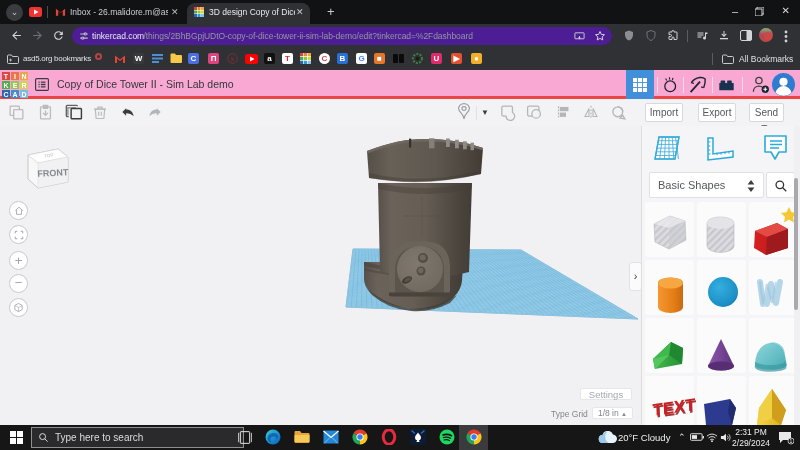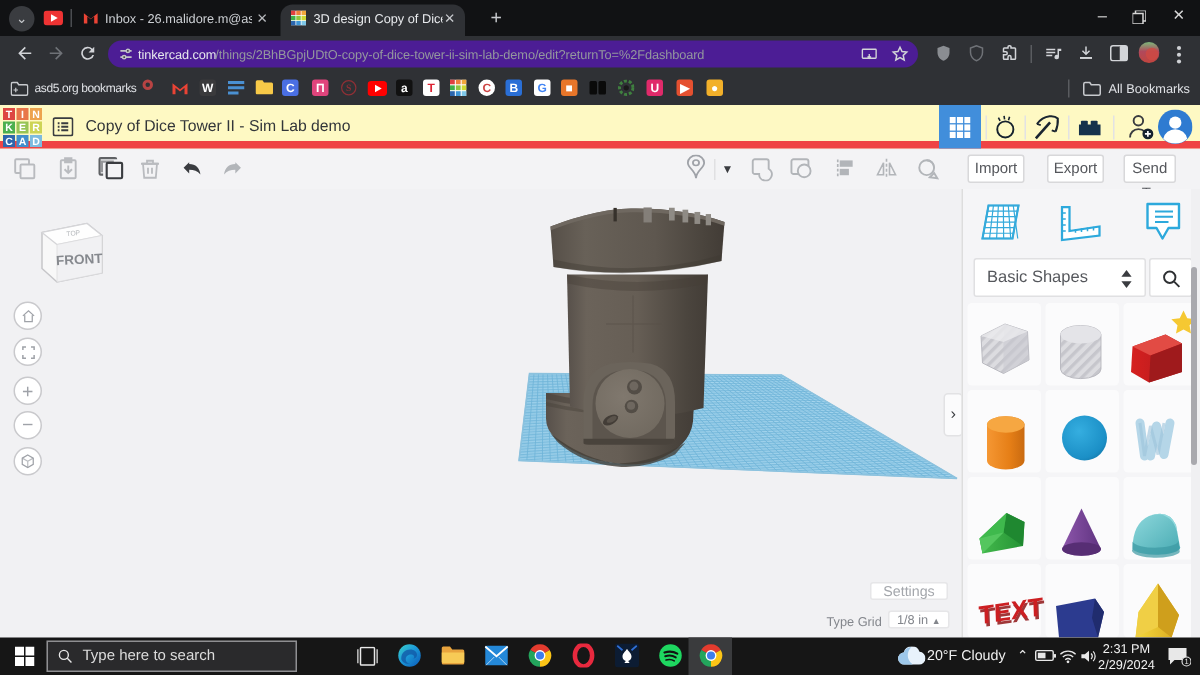--- a/index.html
+++ b/index.html
@@ -7,21 +7,21 @@
 .abs{position:absolute}
 
 #tabstrip{left:0;top:0;width:800px;height:24px;background:#111214}
 #chrometb{left:0;top:24px;width:800px;height:24px;background:#2f3135}
 #bookmarks{left:0;top:48px;width:800px;height:22px;background:#2f3135}
 .tabtxt{color:#cdd0d4;font-size:8.5px;line-height:24px;white-space:nowrap}
 #activetab{left:187px;top:3px;width:123px;height:21px;background:#2f3135;border-radius:8px 8px 0 0}
 #omni{left:72px;top:3px;width:540px;height:18px;background:#4c1d95;border-radius:9px;color:#e8eaed;font-size:9px;line-height:18px}
 .bicon{width:11px;height:11px;border-radius:2px;position:absolute;top:5px;font-size:8px;font-weight:bold;line-height:11px;text-align:center;color:#fff}
 
-#tkheader{left:0;top:70px;width:800px;height:29px;background:#fef9c3;border-bottom:5px solid #ef4444}
+#tkheader{left:0;top:70px;width:800px;height:29px;background:#f9a8d4;border-bottom:3px solid #ef4444}
 #tktoolbar{left:0;top:100px;width:800px;height:26px;background:#f3f3f5}
 #canvas{left:0;top:126px;width:641px;height:299px;background:#f1f1f3}
 #rpanel{left:641px;top:126px;width:159px;height:299px;background:#f5f5f7;border-left:1px solid #ddd}
 .navcirc{position:absolute;width:19px;height:19px;border-radius:50%;background:#fff;border:1px solid #c9c9cc;color:#9fa2a8;text-align:center}
 .tkbtn{position:absolute;height:19px;background:#fff;border:1px solid #d8d8da;border-radius:2px;color:#55575c;font-size:10px;text-align:center;line-height:17px}
 .tile{position:absolute;background:#fbfbfc;border-radius:3px}
 
 #taskbar{left:0;top:425px;width:800px;height:25px;background:#161616;color:#eee}
 </style></head>
 <body>
@@ -76,21 +76,21 @@
   <svg class="abs" style="left:52px;top:5px" width="13" height="13" viewBox="0 0 24 24">
       <path d="M17.65 6.35A8 8 0 1 0 19.73 14h-2.08a6 6 0 1 1-1.41-6.24L13 11h7V4z" fill="#d2d4d8"></path>
     </svg>
   <div class="abs" id="omni">
     <svg class="abs" style="left:7px;top:4px" width="10" height="10" viewBox="0 0 24 24" fill="none" stroke="#c0c3c7" stroke-width="2.6">
         <path d="M3 7h10M17 7h4M3 17h4M11 17h10"></path>
         <circle cx="15" cy="7" r="2.6" fill="#1b1c1f"></circle>
         <circle cx="9" cy="17" r="2.6" fill="#1b1c1f"></circle>
       </svg>
     <span class="abs" style="left:20px;color:#e8eaed;font-size:8.5px;letter-spacing:-.06px">tinkercad.com</span>
-      <span class="abs" style="left:71.5px;color:#94989e;font-size:8.5px;letter-spacing:-.06px">/things/2BhBGpjUDtO-copy-of-dice-tower-ii-sim-lab-demo/edit?returnTo=%2Fdashboard</span>
+      <span class="abs" style="left:71.5px;color:#94989e;font-size:8.5px;letter-spacing:-.06px">/things/2BhBGpjUDtO-copy-of-dice-tower-ii-sim-lab-demo/edit?tinkercad=%2Fdashboard</span>
     <svg class="abs" style="left:502px;top:4px" width="11" height="11" viewBox="0 0 24 24" fill="none" stroke="#d2d4d8" stroke-width="2">
         <rect x="2" y="4" width="20" height="13" rx="1"></rect>
         <path d="M12 20h0M12 11v6M9.5 14.5L12 17l2.5-2.5" stroke-width="2"></path>
       </svg>
     <svg class="abs" style="left:522px;top:3px" width="12" height="12" viewBox="0 0 24 24" fill="none" stroke="#d2d4d8" stroke-width="2">
         <path d="M12 3l2.7 5.8 6.3.7-4.7 4.3 1.3 6.2-5.6-3.2-5.6 3.2 1.3-6.2L3 9.5l6.3-.7z"></path>
       </svg>
   </div>
   <svg class="abs" style="left:623px;top:5px" width="12" height="13" viewBox="0 0 24 24">
       <path d="M12 2L4 5v6c0 5 3.4 9.7 8 11 4.6-1.3 8-6 8-11V5z" fill="#8a8d92"></path>
@@ -671,21 +671,21 @@
 </div>
 
 <div class="abs" id="taskbar">
 
   <svg class="abs" style="left:10px;top:6px" width="13" height="13" viewBox="0 0 13 13" fill="#fff">
       <rect x="0" y="0" width="6" height="6"></rect>
       <rect x="7" y="0" width="6" height="6"></rect>
       <rect x="0" y="7" width="6" height="6"></rect>
       <rect x="7" y="7" width="6" height="6"></rect>
     </svg>
-  <div class="abs" style="left:31px;top:2px;width:167px;height:21px;background:#2a2a2c;border:1px solid #8f8f92">
+  <div class="abs" style="left:31px;top:2px;width:213px;height:21px;background:#2a2a2c;border:1px solid #8f8f92">
     <svg class="abs" style="left:6px;top:4px" width="11" height="11" viewBox="0 0 24 24" fill="none" stroke="#e8e8e8" stroke-width="2">
         <circle cx="10" cy="10" r="6.5"></circle>
         <path d="M15 15l6 6"></path>
       </svg>
     <span class="abs" style="left:23px;top:0;color:#dcdcdc;font-size:10px;line-height:19px">Type here to search</span>
   </div>
   <svg class="abs" style="left:238px;top:6px" width="14" height="13" viewBox="0 0 24 22" fill="none" stroke="#e8e8e8" stroke-width="1.7">
       <rect x="4" y="1" width="16" height="20" rx="1"></rect>
       <path d="M4 1L1 3v16l3 2M20 1l23 2" stroke-width="0"></path>
       <path d="M1 3v16M23 3v16" stroke-width="1.4"></path>

